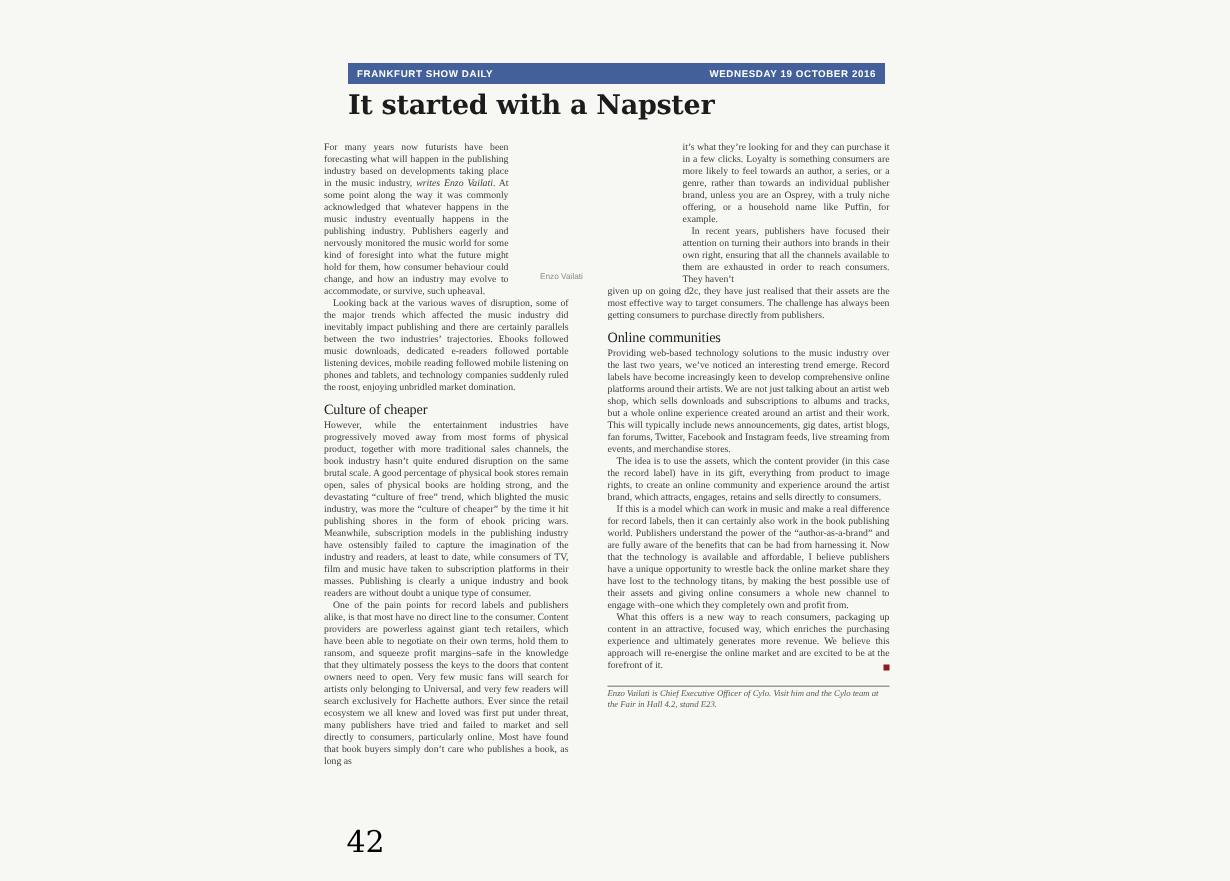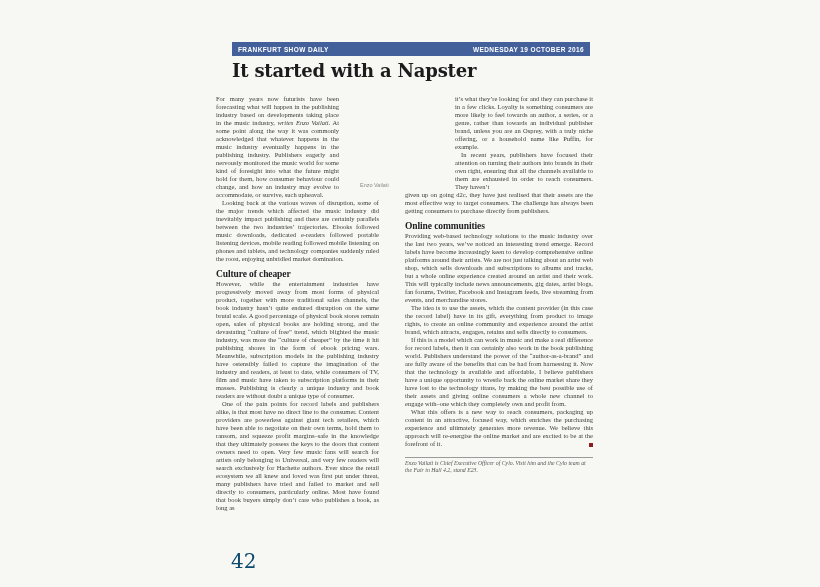--- a/index.html
+++ b/index.html
@@ -16,35 +16,35 @@
     letter-spacing:-0.2px;}
 
   .col{position:absolute;top:95px;font-size:6.5px;line-height:8px;color:#3a3a3a;}
   .left-col{left:216px;width:163px;}
   .right-col{left:405px;width:188px;}
   .lc-top{width:123px;}
   .rc-top{margin-left:50px;width:138px;}
 
   p{margin:0;text-align:justify;}
   p.indent{text-indent:6px;}
-  .sec-head{font-family:"Liberation Serif",serif;font-size:9.5px;font-weight:bold;
+  .sec-head{font-family:"Liberation Serif",serif;font-size:9.5px;font-weight:normal;
     color:#222;margin:7px 0 2px 0;letter-spacing:-0.1px;}
 
   .photo-box{position:absolute;left:358px;top:95px;width:92px;height:84px;}
   .photo-caption{position:absolute;left:360px;top:182px;
     font-family:"Liberation Sans",sans-serif;font-size:5.5px;color:#8a8a8a;}
 
   .rel{position:relative;}
   .end-marker{position:absolute;right:0;bottom:1px;width:4px;height:4px;display:block;}
 
   .footnote{margin-top:9px;border-top:0.5px solid #9a9a9a;padding-top:2px;
     font-style:italic;font-size:5.8px;line-height:7px;color:#555;text-align:left;}
 
   .page-number{position:absolute;left:231px;top:549px;
-    font-family:"DejaVu Serif",serif;font-size:20px;color:#0c4a6e;}
+    font-family:"DejaVu Serif",serif;font-size:20px;color:#000000;}
   i{font-style:italic;}
 </style>
 </head>
 <body>
 
 <div class="canvas">
 
   <div class="masthead" style="background-color: rgb(68, 96, 154);">
     <span>FRANKFURT SHOW DAILY</span>
     <span>WEDNESDAY 19 OCTOBER 2016</span>

